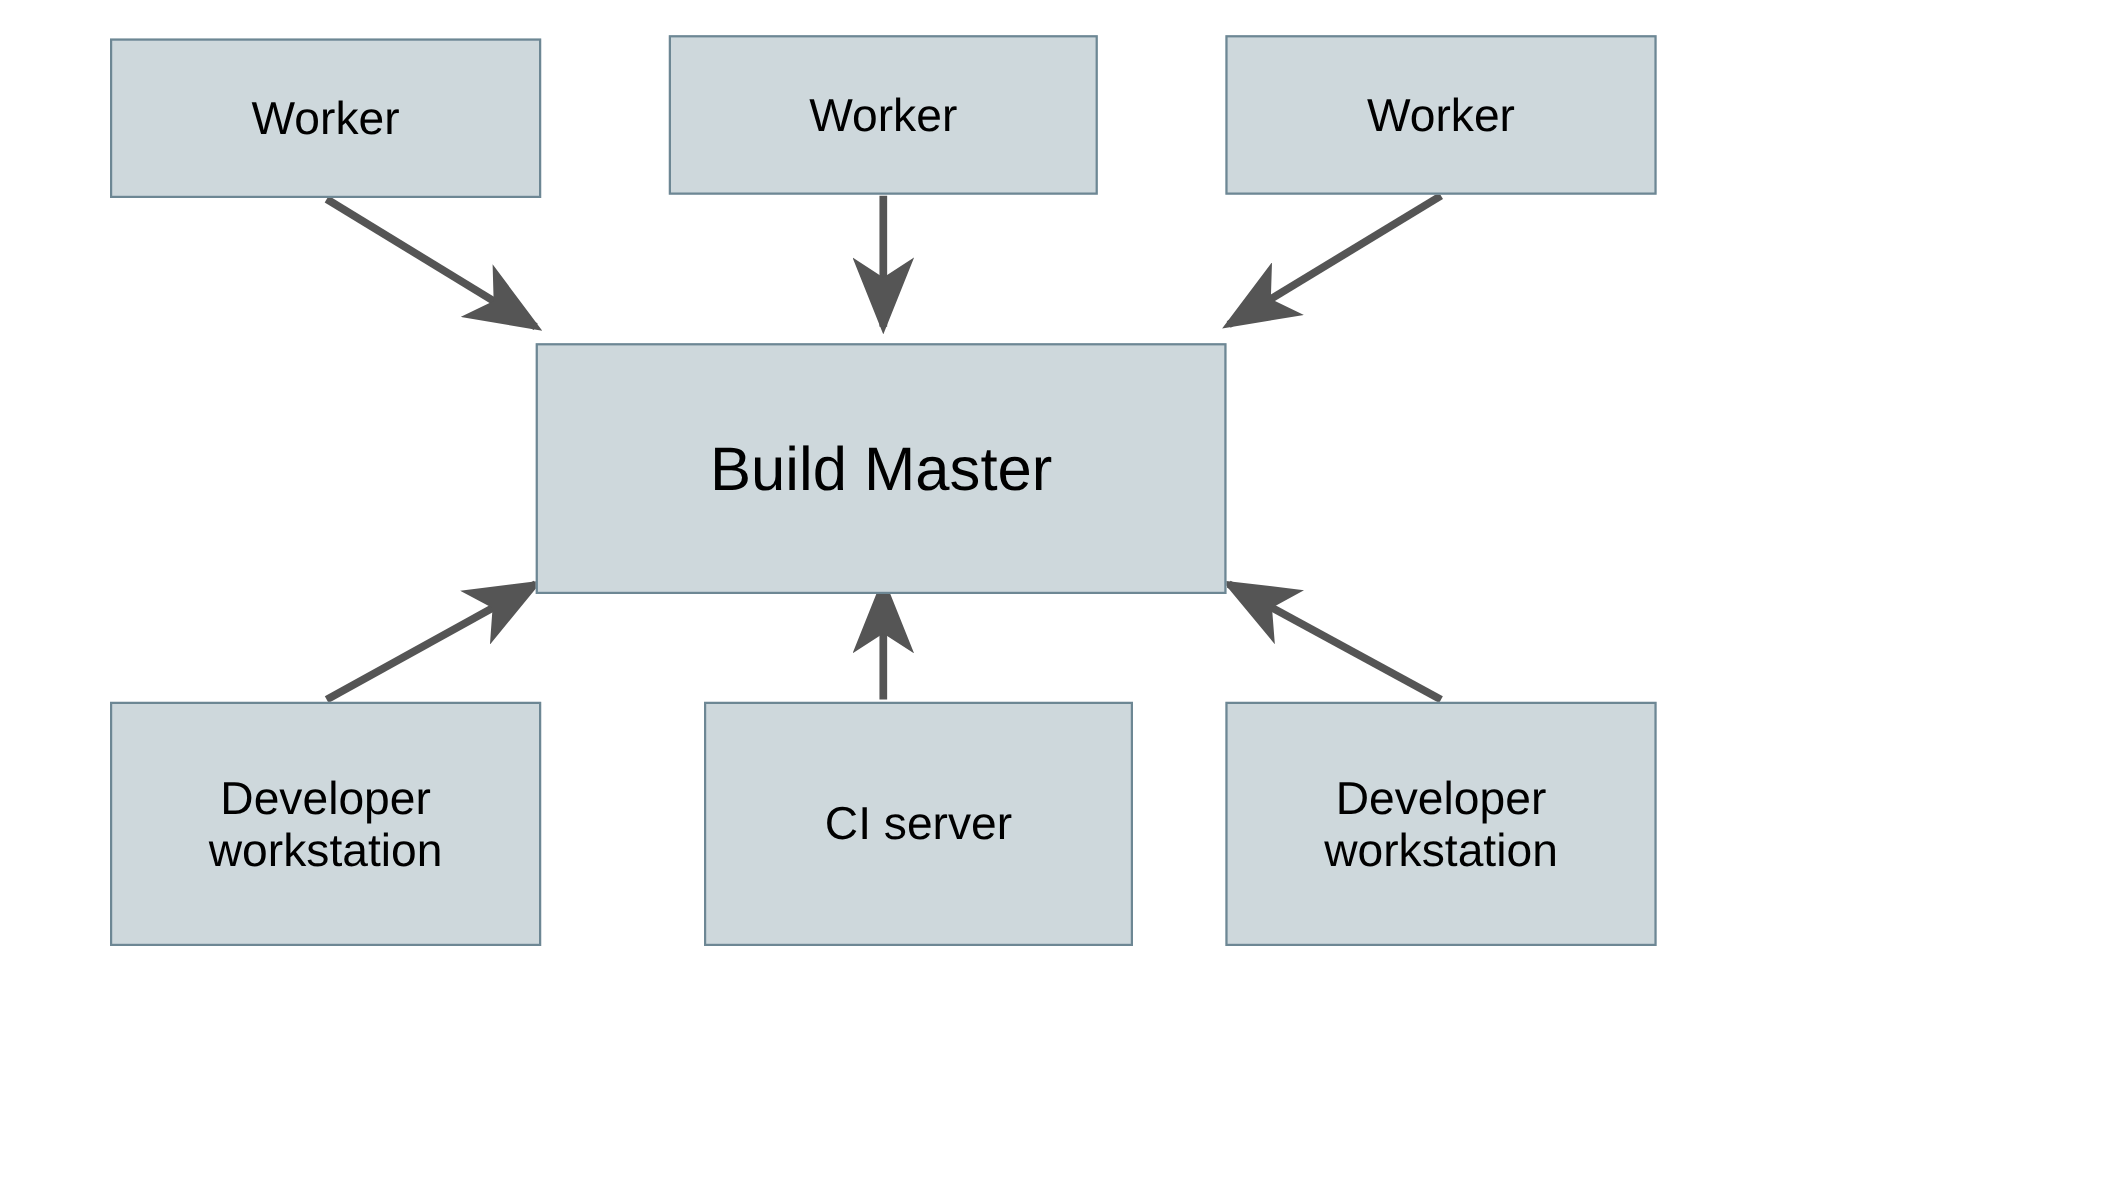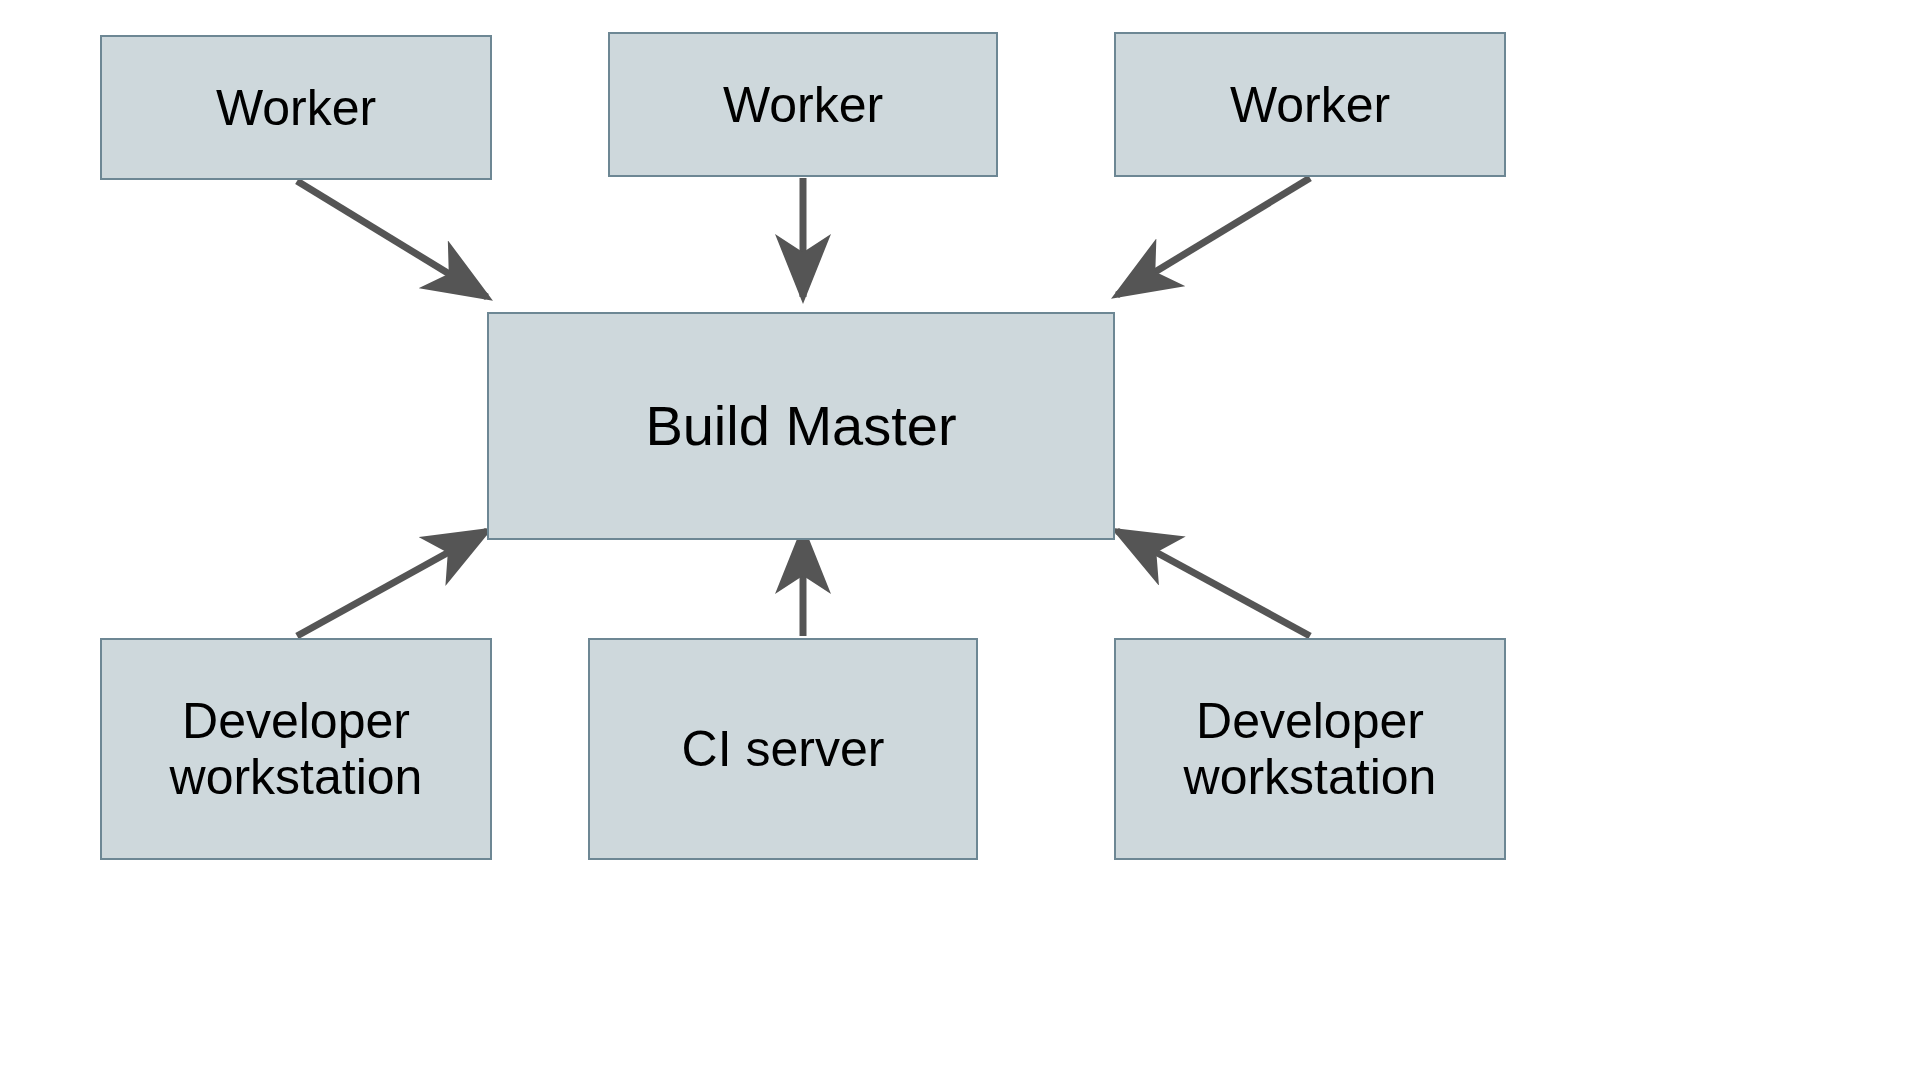--- a/index.html
+++ b/index.html
@@ -40,21 +40,21 @@
     font-family: "Liberation Sans", sans-serif;
     font-weight: 400;
     line-height: 1.12;
     white-space: pre-line;
     z-index: 2;
   }
   .node-label {
     display: block;
     padding: 0 8px;
   }
-  .size-lg { font-size: 50px; }
+  .size-lg { font-size: 42px; }
   .size-md { font-size: 56px; }
 </style>
 </head>
 <body>
 
 <div id="diagram-root">
 
   <svg id="edges" viewBox="0 0 1910 1090" xmlns="http://www.w3.org/2000/svg">
     <defs>
       <marker id="arrowhead" markerWidth="10" markerHeight="8" refX="9" refY="4" orient="auto" markerUnits="strokeWidth">
@@ -71,18 +71,18 @@
       </g>
   </svg>
 
   <div id="node-layer">
       <div class="node size-lg" style="left: 100px; top: 35px; width: 392px; height: 145px; background: rgb(206, 216, 220); border-color: rgb(109, 135, 148); color: rgb(0, 0, 0);"><span class="node-label">Worker</span></div>
       <div class="node size-lg" style="left: 608px; top: 32px; width: 390px; height: 145px; background: rgb(206, 216, 220); border-color: rgb(109, 135, 148); color: rgb(0, 0, 0);"><span class="node-label">Worker</span></div>
       <div class="node size-lg" style="left: 1114px; top: 32px; width: 392px; height: 145px; background: rgb(206, 216, 220); border-color: rgb(109, 135, 148); color: rgb(0, 0, 0);"><span class="node-label">Worker</span></div>
       <div class="node size-md" style="left: 487px; top: 312px; width: 628px; height: 228px; background: rgb(206, 216, 220); border-color: rgb(109, 135, 148); color: rgb(0, 0, 0);"><span class="node-label">Build Master</span></div>
       <div class="node size-lg" style="left: 100px; top: 638px; width: 392px; height: 222px; background: rgb(206, 216, 220); border-color: rgb(109, 135, 148); color: rgb(0, 0, 0);"><span class="node-label">Developer
 workstation</span></div>
-      <div class="node size-lg" style="left: 588px; top: 638px; width: 390px; height: 222px; background: rgb(206, 216, 220); border-color: rgb(109, 135, 148); color: rgb(0, 0, 0);"><span class="node-label">CI server</span></div>
+      <div class="node size-lg" style="left: 640px; top: 638px; width: 390px; height: 222px; background: rgb(206, 216, 220); border-color: rgb(109, 135, 148); color: rgb(0, 0, 0);"><span class="node-label">CI server</span></div>
       <div class="node size-lg" style="left: 1114px; top: 638px; width: 392px; height: 222px; background: rgb(206, 216, 220); border-color: rgb(109, 135, 148); color: rgb(0, 0, 0);"><span class="node-label">Developer
 workstation</span></div>
     </div>
 
 </div>
 
 </body></html>

